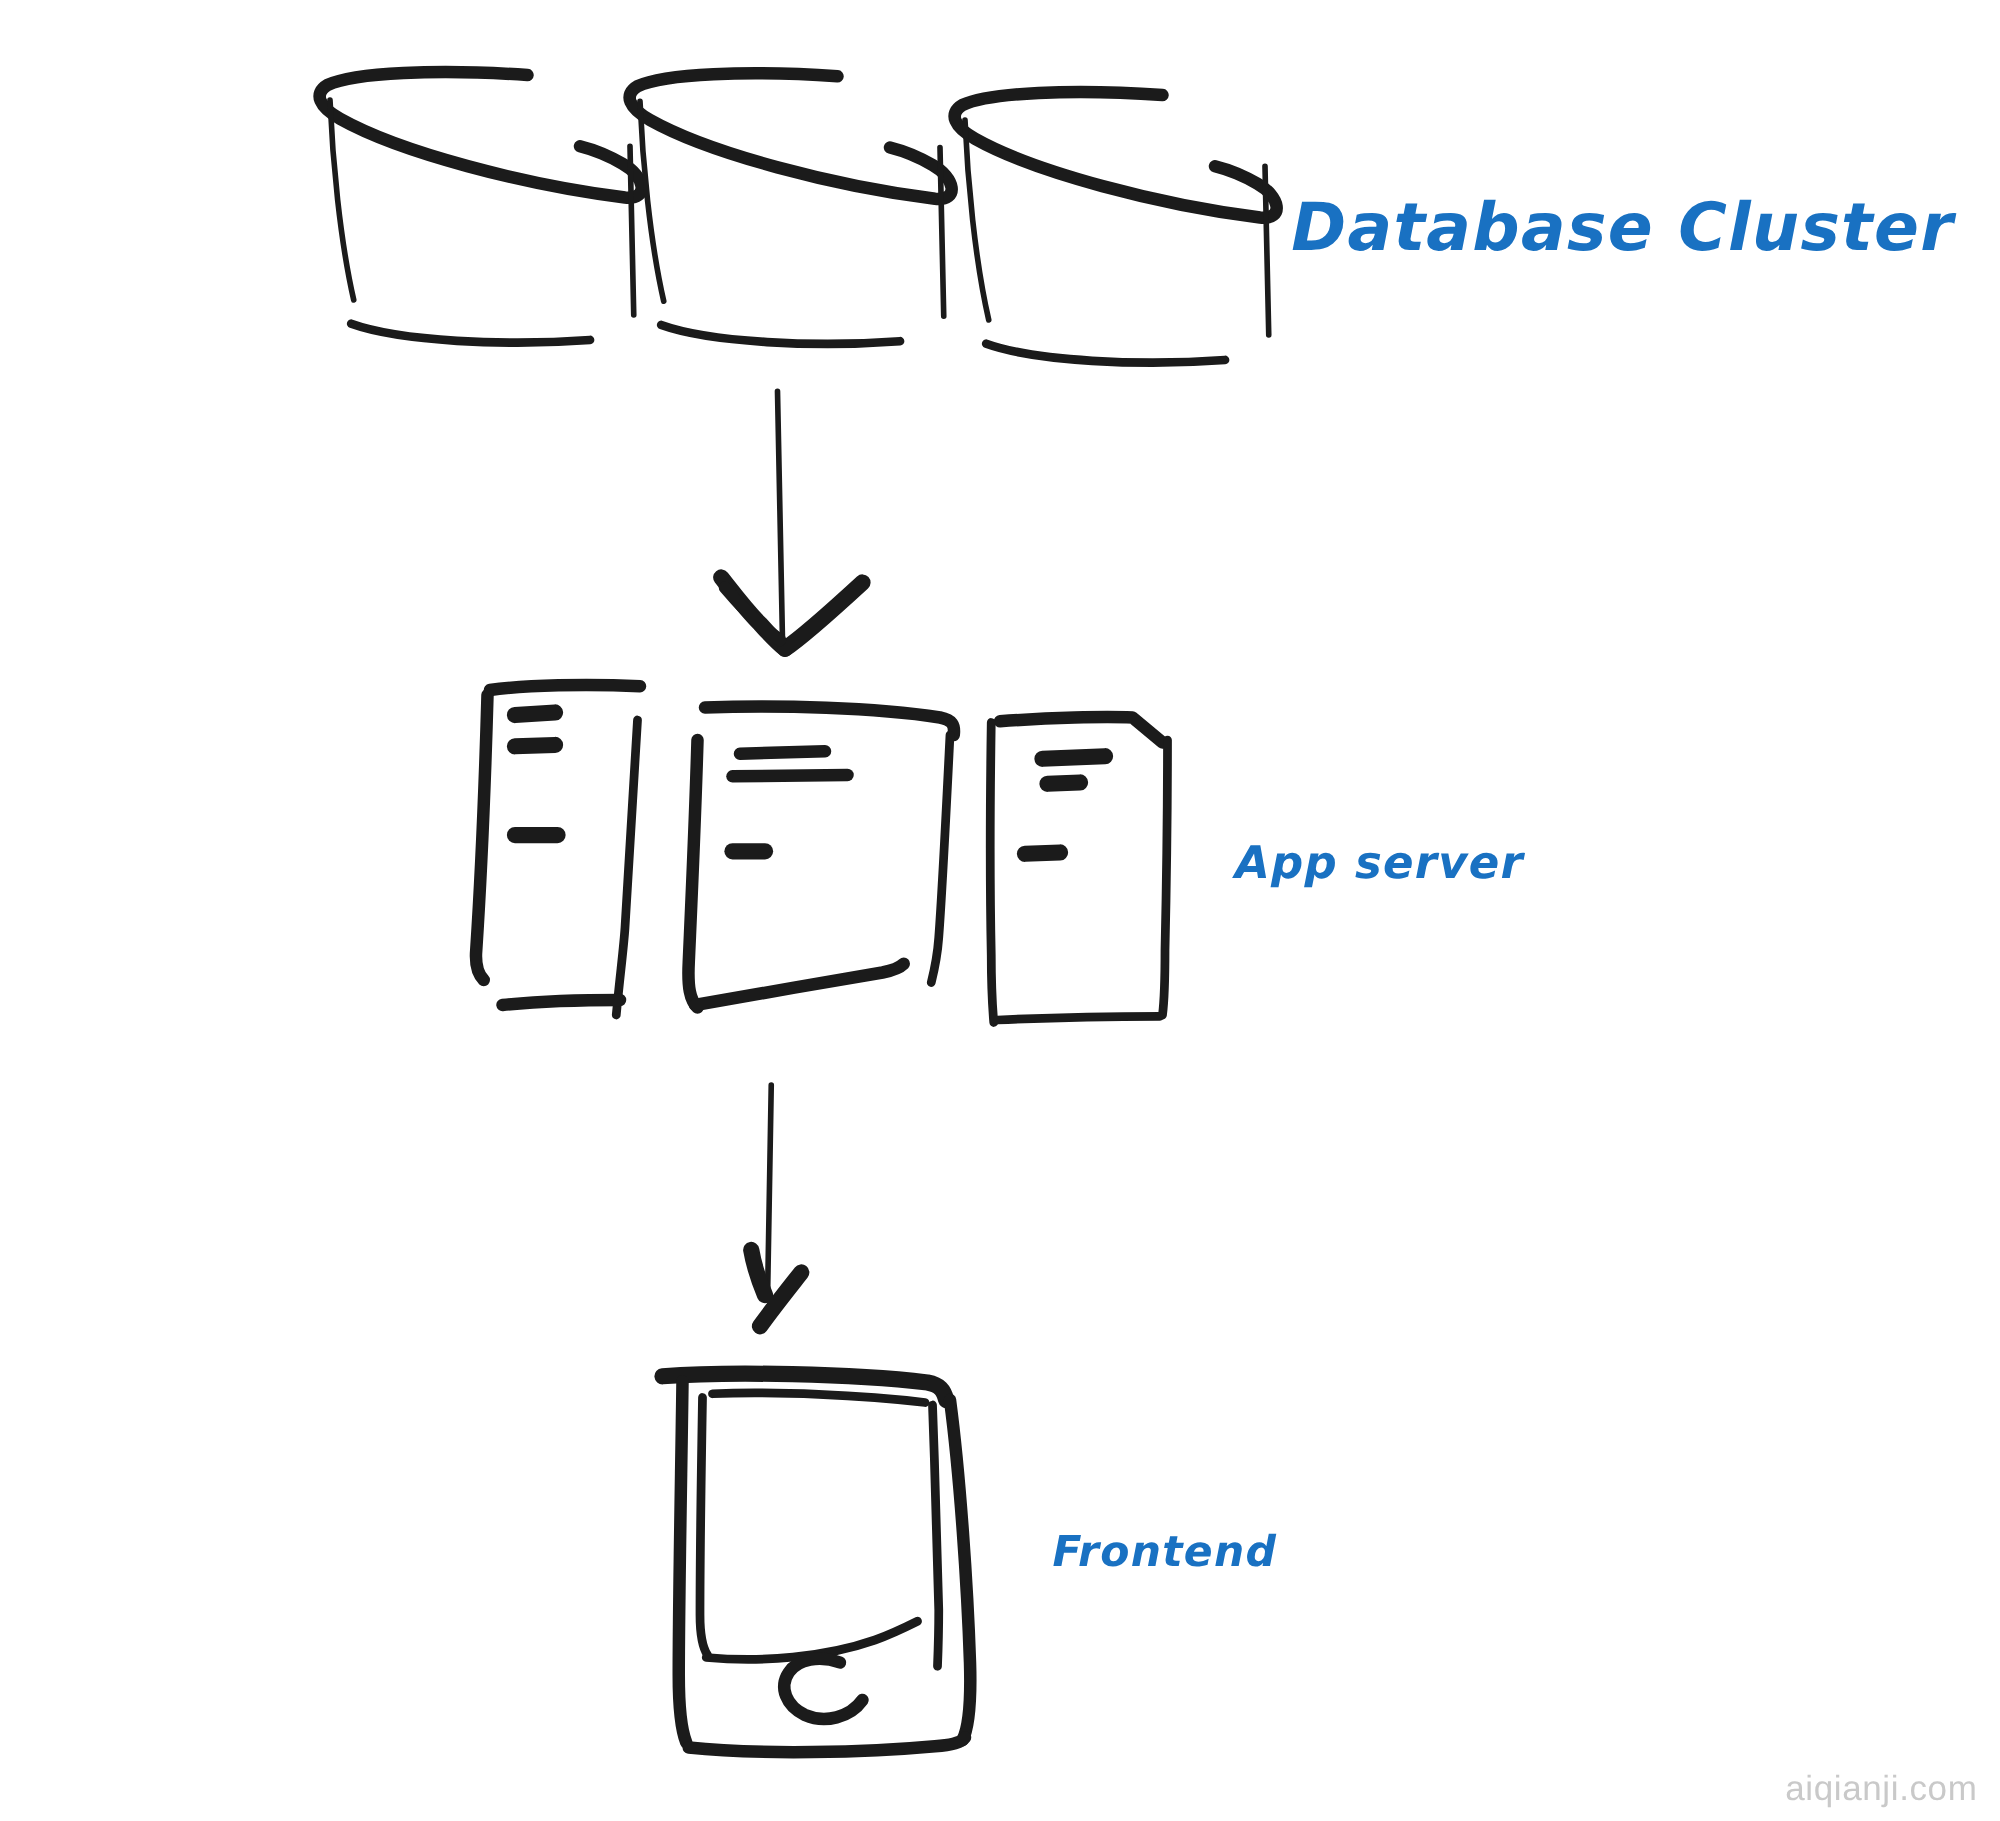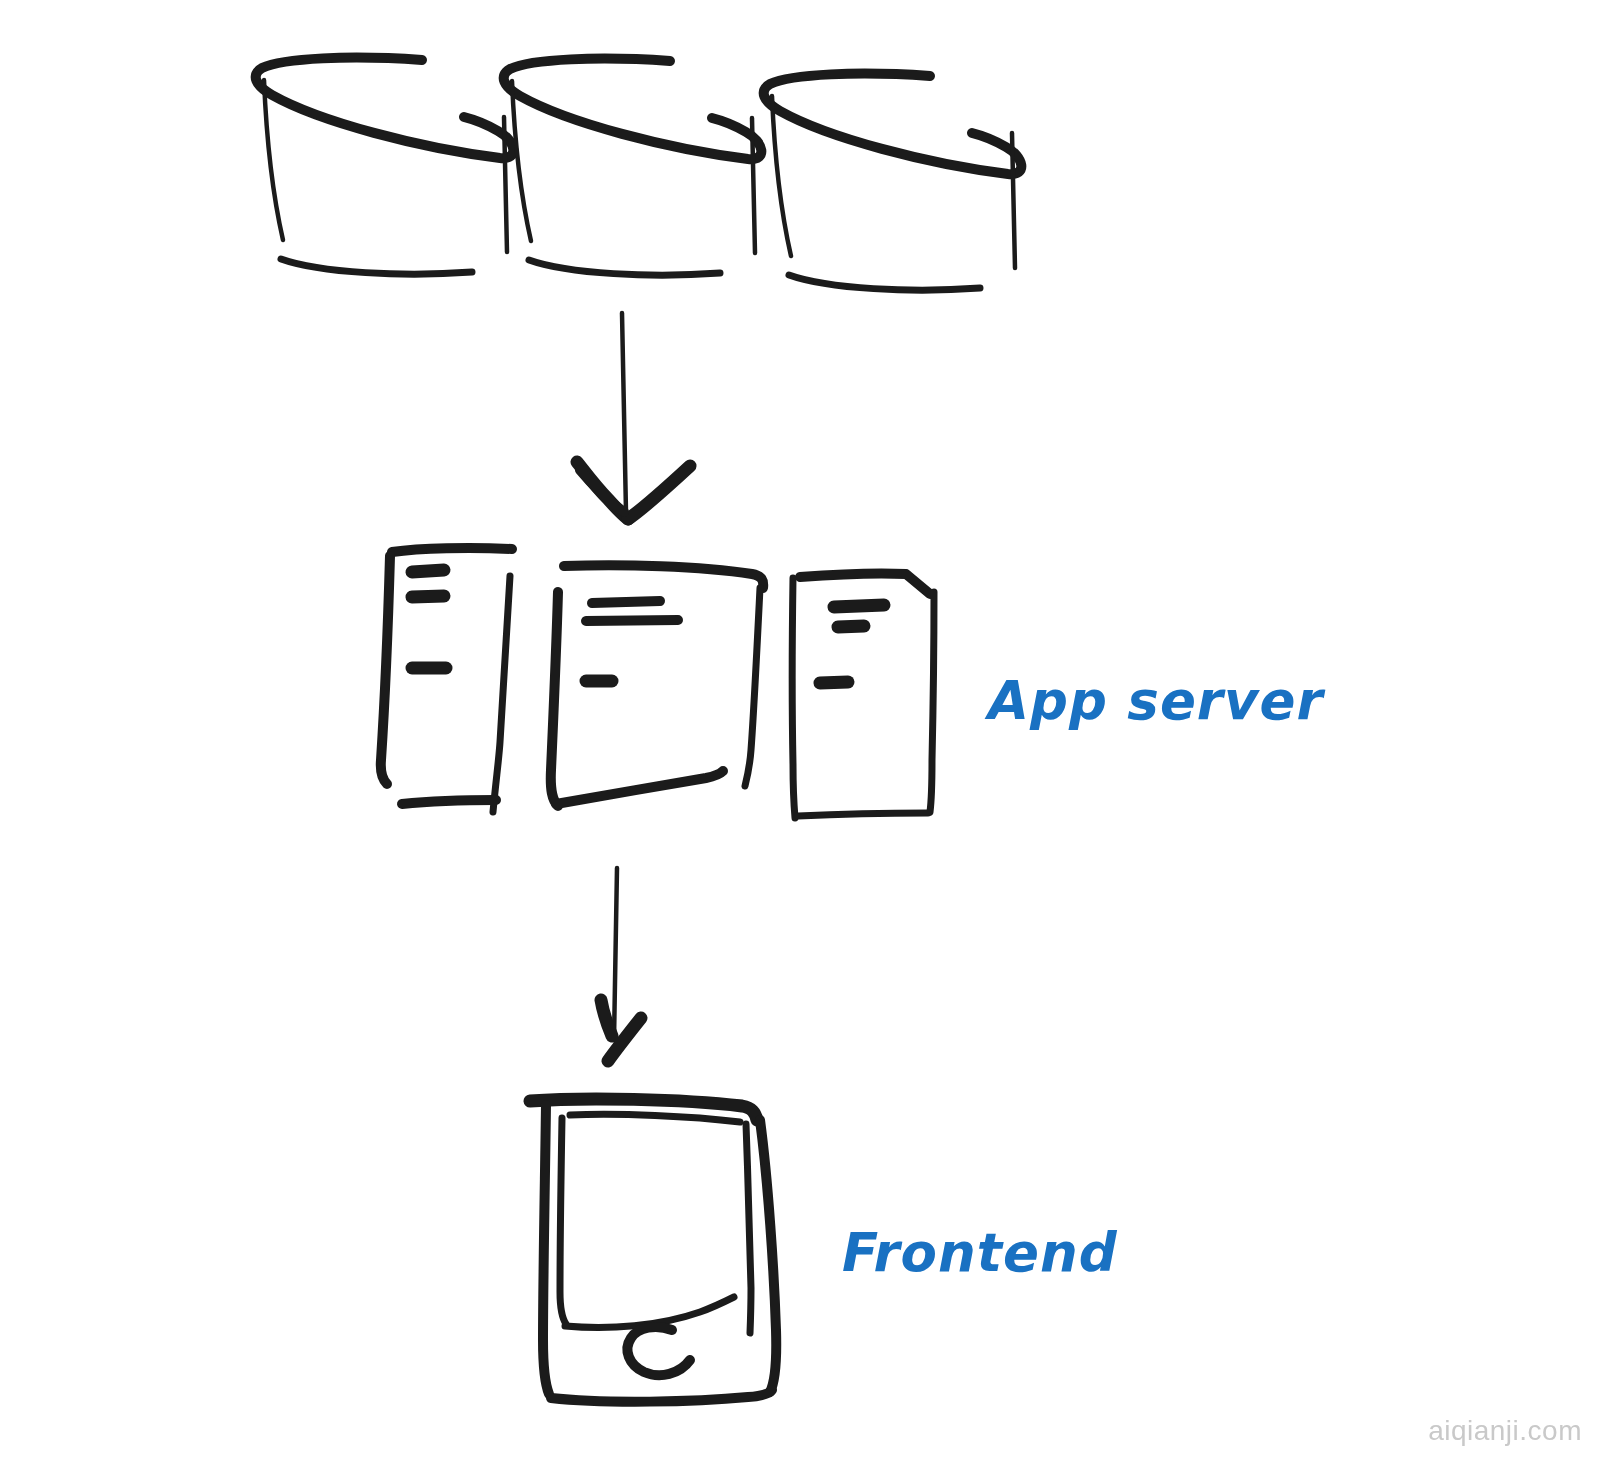--- a/index.html
+++ b/index.html
@@ -36,26 +36,26 @@
     user-select: none;
   }
   #label-db {
     left: 1033px;
     top: 152px;
     font-size: 53px;
   }
   #label-app {
     left: 988px;
     top: 670px;
-    font-size: 53px;
+    font-size: 36px;
   }
   #label-frontend {
     left: 842px;
     top: 1222px;
-    font-size: 53px;
+    font-size: 34px;
   }
   #watermark {
     position: absolute;
     right: 18px;
     bottom: 10px;
     font-family: "Liberation Sans", sans-serif;
     font-size: 28px;
     color: #c9c9c9;
     letter-spacing: 0.5px;
     user-select: none;
@@ -156,20 +156,21 @@
         <path class="sk mid" d="M 562 1118 C 561 1176 560 1244 560 1292 C 560 1308 562 1318 566 1324"></path>
         <path class="sk mid" d="M 746 1124 C 748 1180 750 1240 751 1288 C 751 1300 751 1308 750 1333"></path>
         <path class="sk mid" d="M 565 1326 C 610 1330 660 1326 700 1312 C 714 1307 724 1302 734 1297"></path>
 
         <path class="sk bold" d="M 672 1330 C 656 1324 638 1327 631 1338 C 623 1350 629 1365 644 1372 C 660 1379 680 1374 690 1360"></path>
       </g>
     </g>
 
   </svg>
 
+  <div class="label" id="label-db">Database Cluster</div>
 
   <div class="label" id="label-app">App server</div>
 
   <div class="label" id="label-frontend">Frontend</div>
 
   <div id="watermark">aiqianji.com</div>
 
 </div>
 
 </body></html>

